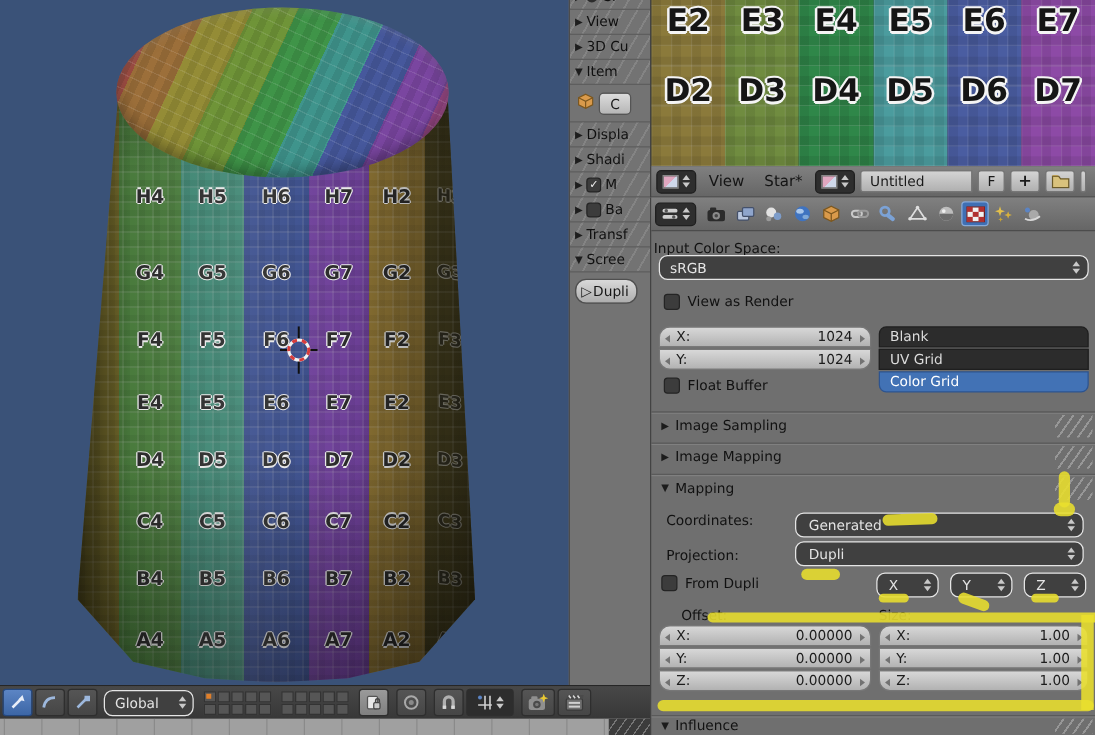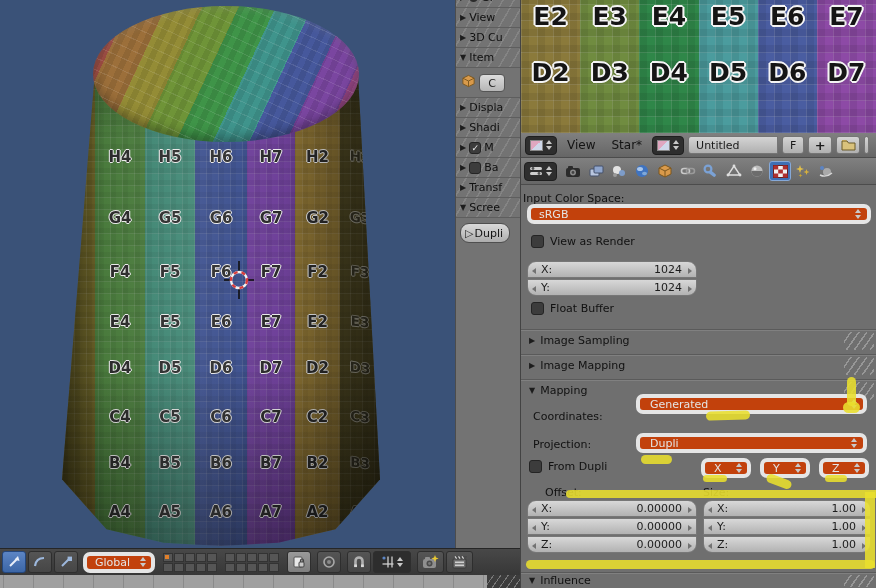--- a/index.html
+++ b/index.html
@@ -60,21 +60,21 @@
       text-shadow:-2px 0 #f4f4f4,2px 0 #f4f4f4,0 -2px #f4f4f4,0 2px #f4f4f4,-1px -1px #f4f4f4,1px 1px #f4f4f4,1px -1px #f4f4f4,-1px 1px #f4f4f4}
   .tex-label.row0{top:2px}
   .tex-label.row1{top:58px}
 
   
   .hdr{background:linear-gradient(#808080,#666);border-bottom:1px solid #4c4c4c}
   .updn{display:inline-flex;flex-direction:column;gap:2px;align-items:center;flex:none}
   .updn i{display:block;width:0;height:0;border-left:3.5px solid transparent;border-right:3.5px solid transparent}
   .updn i.up{border-bottom:4px solid #c9c9c9}
   .updn i.dn{border-top:4px solid #c9c9c9}
-  .ddark{display:flex;align-items:center;background:#c2410c;border:4px solid #e5e5e5;border-radius:7px;color:#e4e4e4}
+  .ddark{display:flex;align-items:center;background:#404040;border:1px solid #e5e5e5;border-radius:7px;color:#e4e4e4}
   .numfield{position:relative;display:flex;align-items:center;height:17px;background:linear-gradient(#d8d8d8,#b2b2b2);
       border:1px solid #777;color:#1c1c1c;margin-bottom:1px}
   .numfield .nf-label{margin-left:13px}
   .numfield .nf-value{margin-left:auto;margin-right:14px}
   .numfield::before{content:"";position:absolute;left:4px;top:6px;border-top:3.5px solid transparent;border-bottom:3.5px solid transparent;border-right:4px solid rgba(50,50,50,.55)}
   .numfield::after{content:"";position:absolute;right:4px;top:6px;border-top:3.5px solid transparent;border-bottom:3.5px solid transparent;border-left:4px solid rgba(50,50,50,.55)}
   .grp .numfield.first{border-radius:9px 9px 0 0}
   .grp .numfield.last{border-radius:0 0 9px 9px;margin-bottom:0}
   .cbox{width:13px;height:13px;background:#3c3c3c;border:1px solid #242424;border-radius:3px;flex:none}
   .cklabel{margin-left:6px;color:#111}
@@ -439,20 +439,25 @@
     <div class="grp" style="left:6px;top:103px" id="imgsize">
         <div class="numfield first">
           <span class="nf-label">X:</span>
           <span class="nf-value">1024</span>
         </div>
         <div class="numfield last">
           <span class="nf-label">Y:</span>
           <span class="nf-value">1024</span>
         </div>
       </div>
+    <div id="gtypes" style="position:absolute;left:182px;top:103px;width:168px">
+        <div class="gtype-btn">Blank</div>
+        <div class="gtype-btn">UV Grid</div>
+        <div class="gtype-btn sel">Color Grid</div>
+      </div>
     <div class="ckrow" style="left:10px;top:144px">
       <span class="cbox"></span>
       <span class="cklabel">Float Buffer</span>
     </div>
 
     <div class="panelhead" style="top:171px">
       <span class="ph-arrow">▶</span>
       <span>Image Sampling</span>
       <span class="ph-hatch"></span>
     </div>
@@ -461,21 +466,21 @@
       <span>Image Mapping</span>
       <span class="ph-hatch"></span>
     </div>
     <div class="panelhead" style="top:221px">
       <span class="ph-arrow">▼</span>
       <span>Mapping</span>
       <span class="ph-hatch"></span>
     </div>
 
     <span class="plabel" style="left:12px;top:252px">Coordinates:</span>
-    <div class="ddark drow-dd" style="top:236px">
+    <div class="ddark drow-dd" style="top:252px">
       <span>Generated</span>
       <span class="updn">
           <i class="up"></i>
           <i class="dn"></i>
         </span>
     </div>
     <span class="plabel" style="left:12px;top:280px">Projection:</span>
     <div class="ddark drow-dd" style="top:275px">
       <span>Dupli</span>
       <span class="updn">

